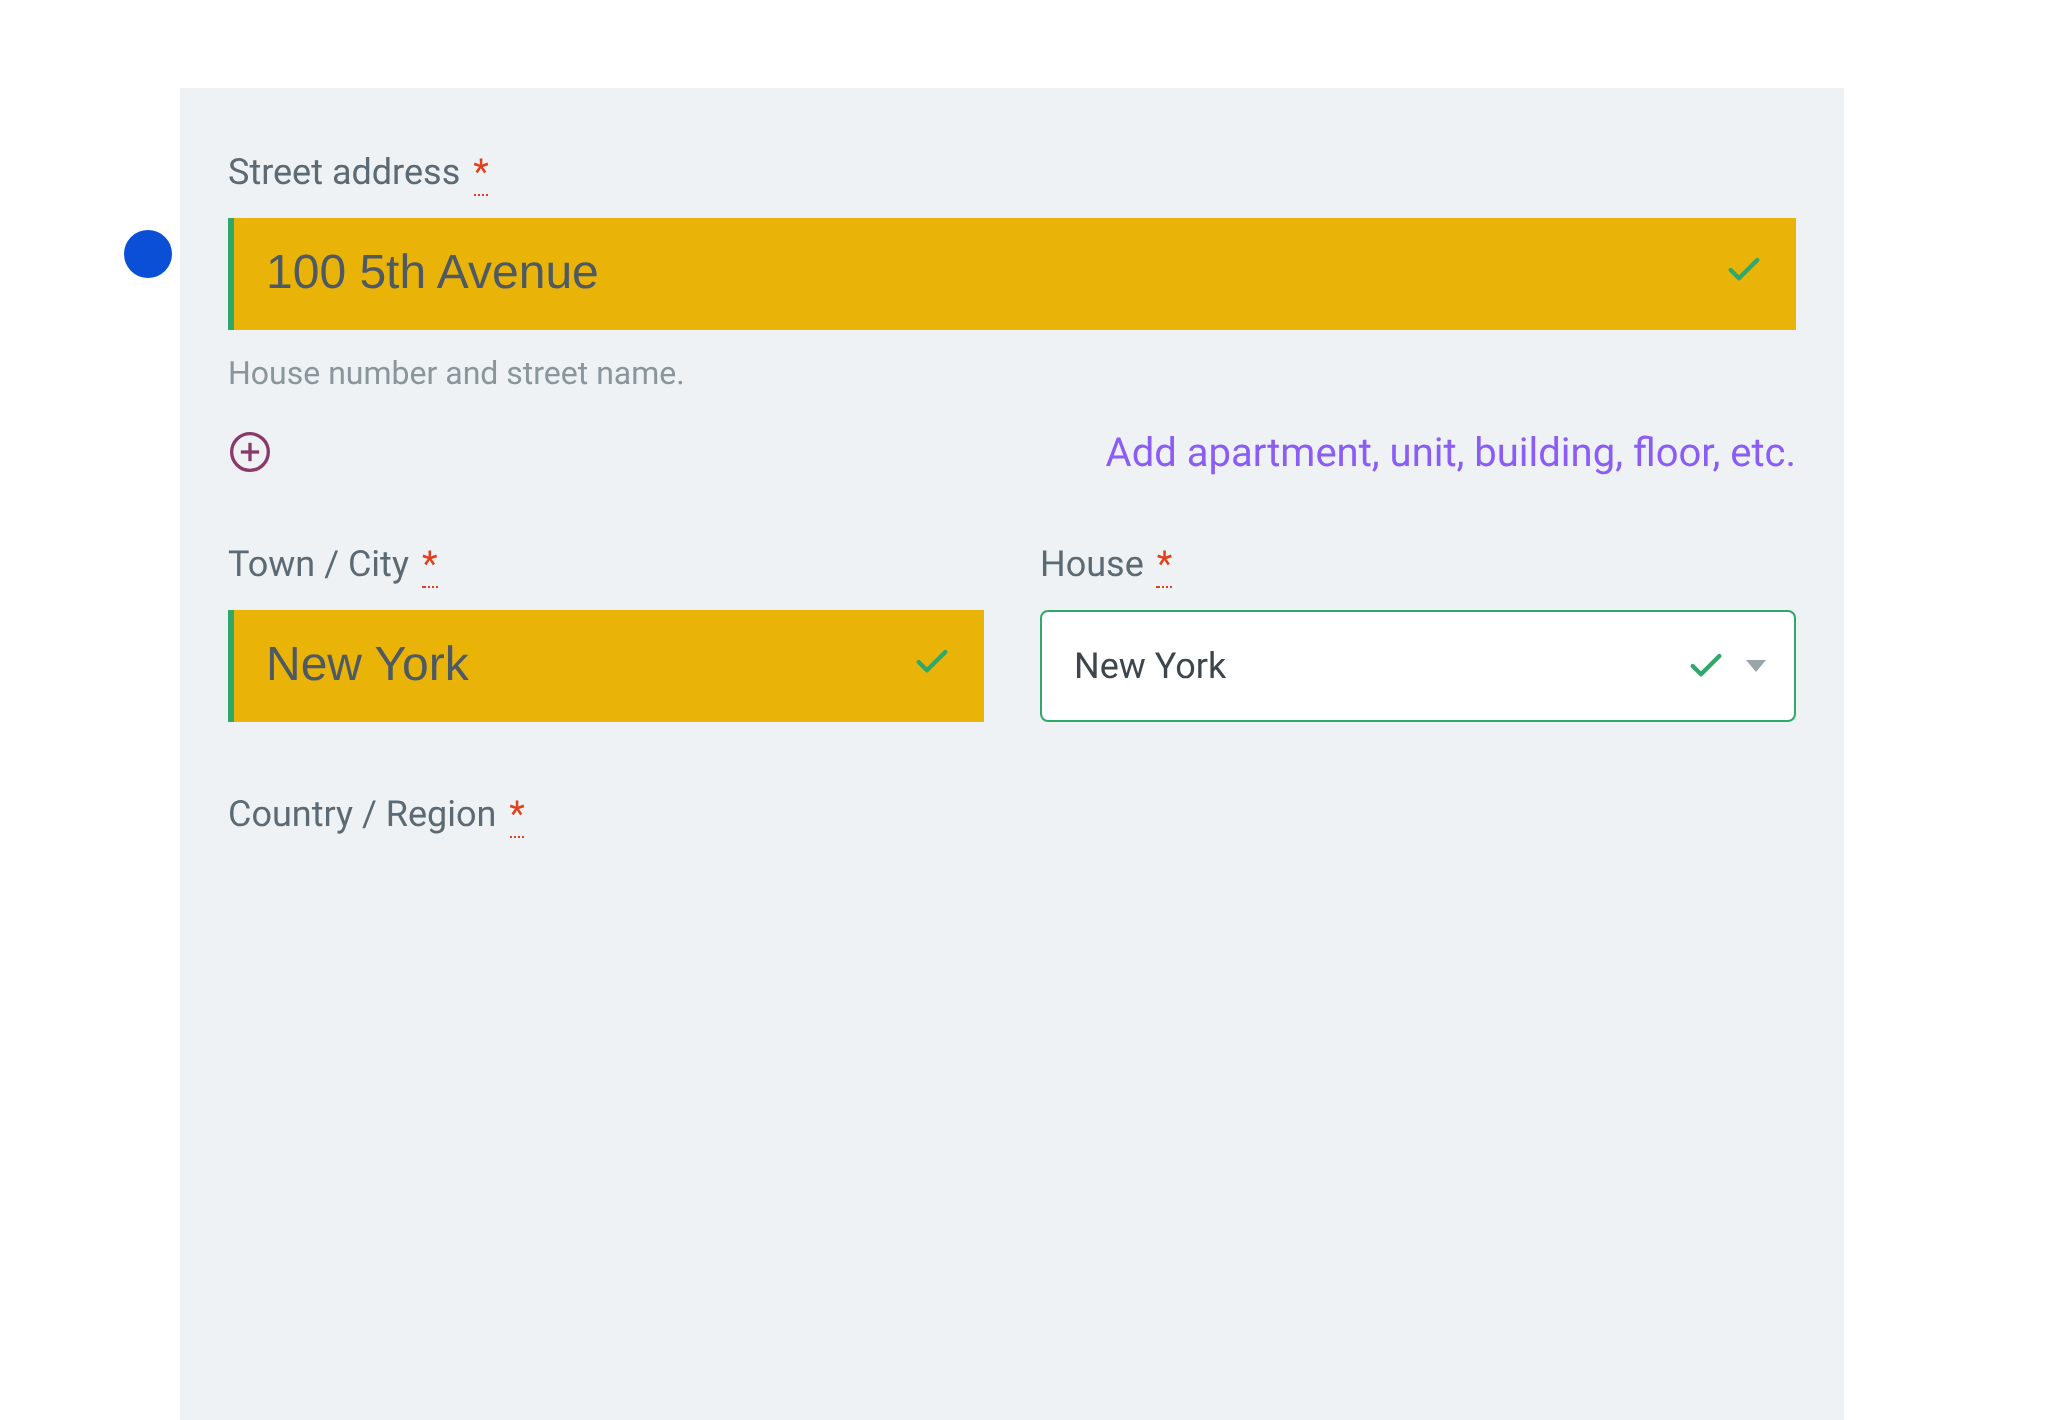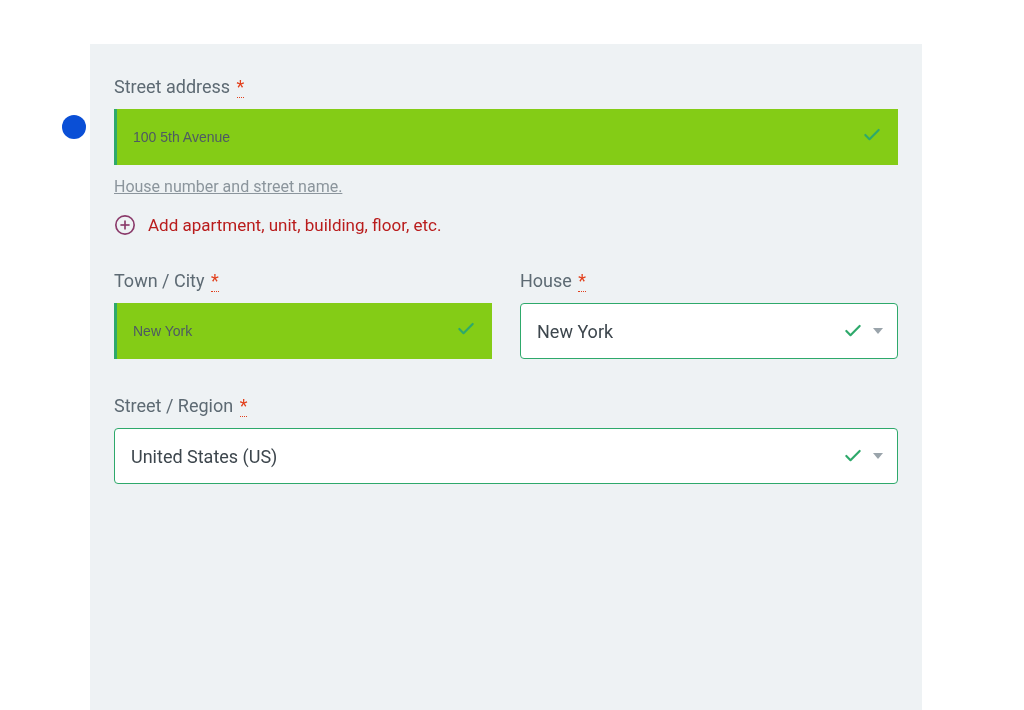--- a/index.html
+++ b/index.html
@@ -30,51 +30,51 @@
     font-size: 18px;
     margin-left: 2px;
     border-bottom: 1px dotted #e2401c;
   }
   .input-wrap {
     position: relative;
   }
   .text-input {
     width: 100%;
     height: 56px;
-    background: #84cc16;
+    background: #eab308;
     border: none;
     border-left: 3px solid #2ea96b;
     padding: 0 76px 0 16px;
-    font-size: 14px;
+    font-size: 24px;
     color: #4e5a63;
     outline: none;
   }
   .text-input::placeholder { color: #9aa4ab; }
   .check-icon {
     position: absolute;
     right: 16px;
     top: 50%;
     transform: translateY(-50%);
     color: #2ea96b;
     pointer-events: none;
   }
   .hint {
     font-size: 16px;
     color: #8b959c;
     margin-top: 12px;
-    text-decoration: underline;
   }
   .add-more {
     display: flex;
     align-items: center;
     gap: 12px;
     margin-top: 18px;
-    color: #b91c1c;
-    font-size: 17px;
+    color: #8b5cf6;
+    font-size: 20px;
     cursor: pointer;
+    justify-content: space-between;
   }
   .plus-circle {
     display: inline-flex;
     color: #8a3a6a;
   }
   .row-2 {
     display: flex;
     gap: 28px;
     margin-top: 34px;
   }
@@ -182,28 +182,19 @@
               <polyline points="4 12 9 17 20 6"></polyline>
             </svg>
           <span class="caret"></span>
         </span>
       </div>
     </div>
   </div>
 
   <div class="field-block">
     <label class="field-label">
-      <span>Street / Region</span>
+      <span>Country / Region</span>
       <span class="required-mark">*</span>
     </label>
-    <div class="select-box">
-      <span>United States (US)</span>
-      <span class="select-icons">
-        <svg class="check" viewBox="0 0 24 24">
-            <polyline points="4 12 9 17 20 6"></polyline>
-          </svg>
-        <span class="caret"></span>
-      </span>
-    </div>
   </div>
 
 
 </div>
 
 </body></html>

